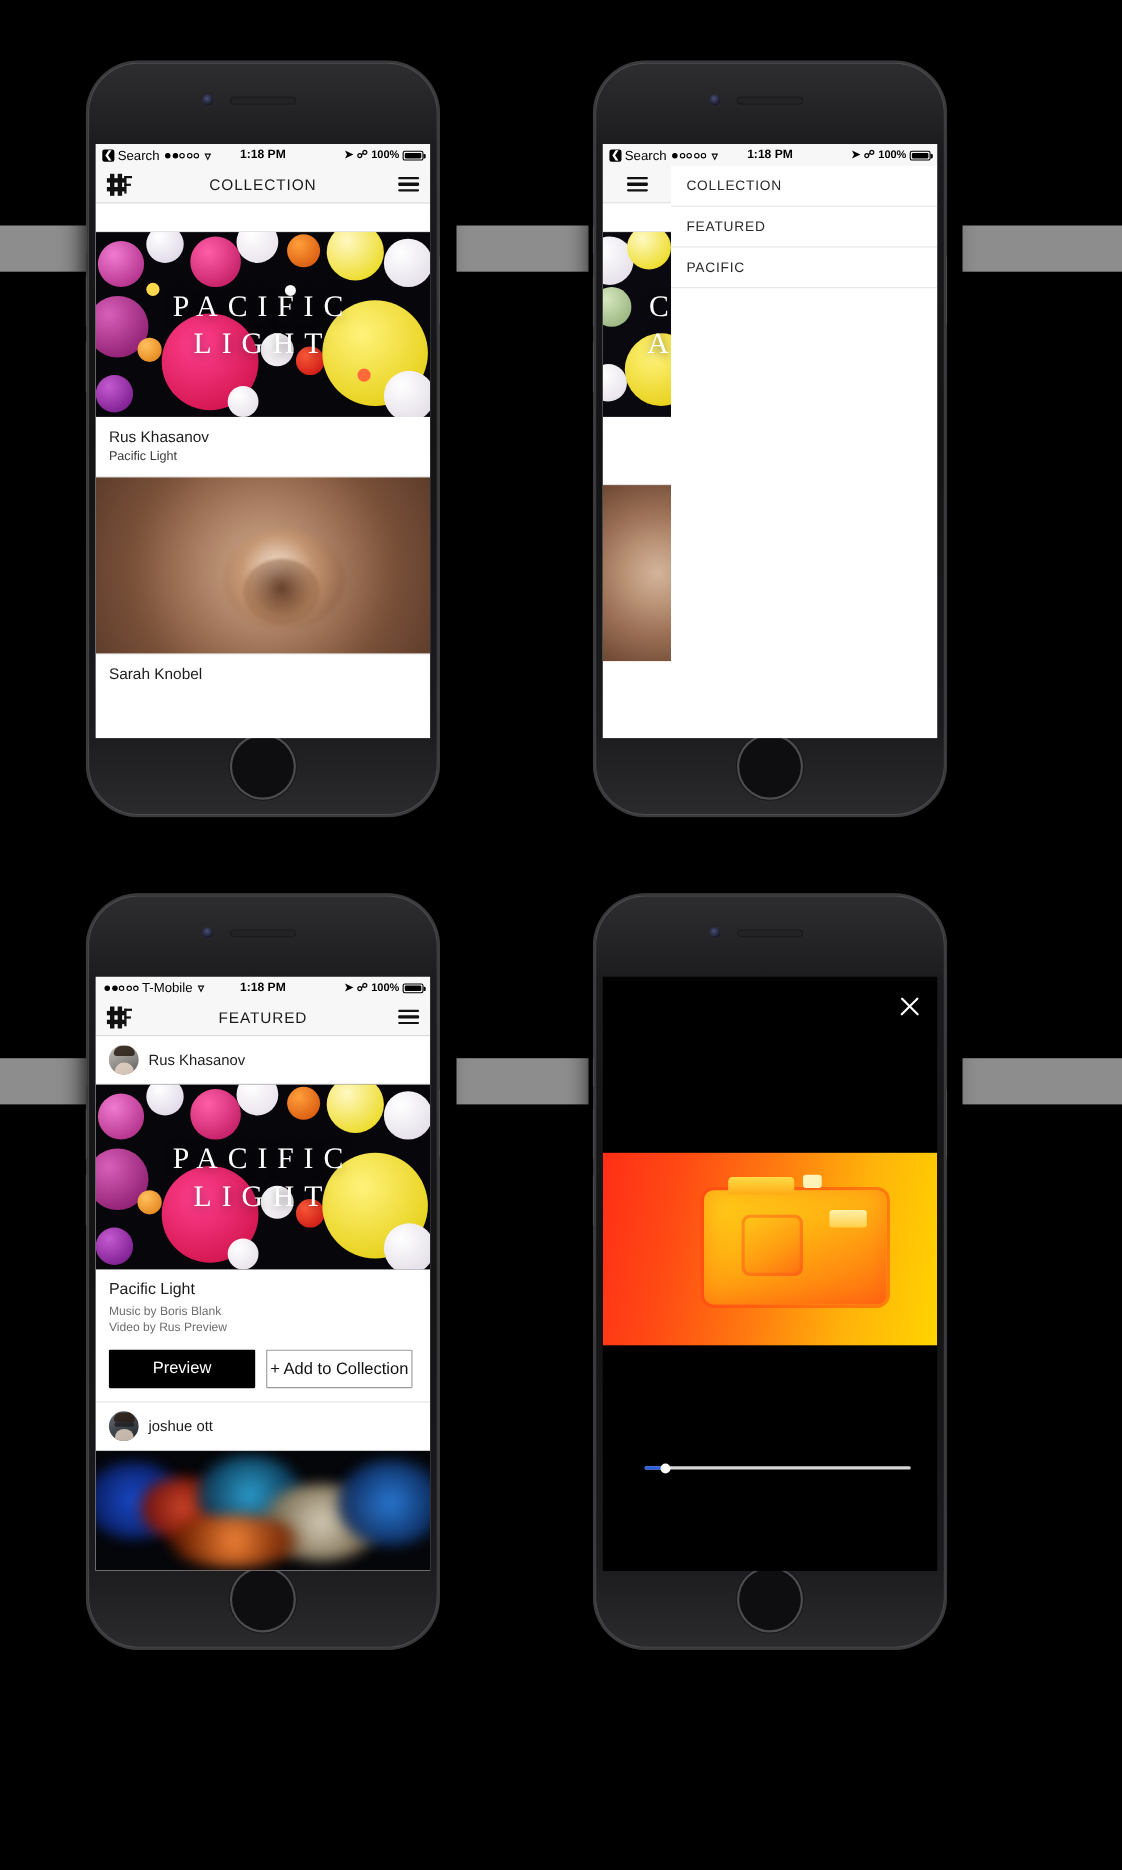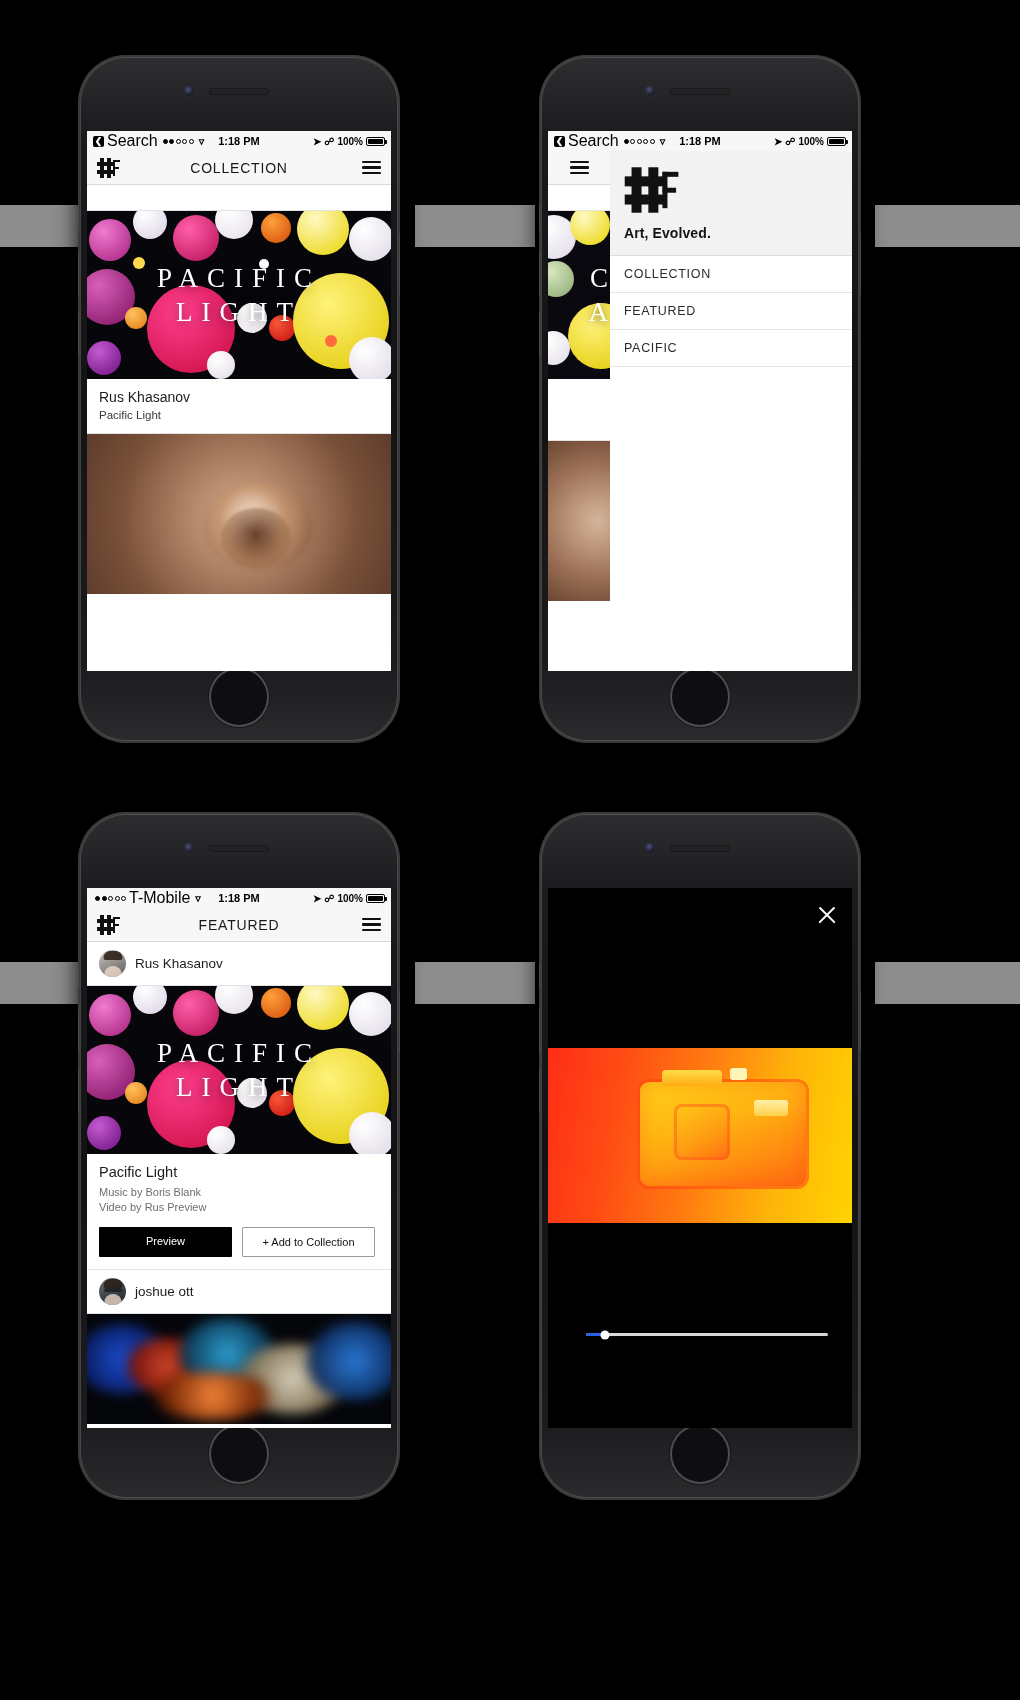--- a/index.html
+++ b/index.html
@@ -77,21 +77,21 @@
     display:flex; align-items:center;
     font-size:11px; color:#000; font-weight:600;
     padding:0 6px; position:relative;
   }
   .sb-left { display:flex; align-items:center; gap:3px; }
   .back-chip {
     background:#000; color:#fff; width:11px; height:11px;
     border-radius:2px; font-size:9px; line-height:11px; text-align:center;
     font-weight:700;
   }
-  .sb-search { font-weight:400; font-size:16px; }
+  .sb-search { font-weight:400; font-size:12px; }
   .dots { display:inline-flex; gap:1.5px; align-items:center; margin-left:2px;}
   .dot { width:5px; height:5px; border-radius:50%; border:1px solid #000; }
   .dot.f { background:#000; }
   .wifi { font-size:11px; margin-left:2px; }
   .sb-time { position:absolute; left:50%; transform:translateX(-50%); font-weight:600; }
   .sb-right { margin-left:auto; display:flex; align-items:center; gap:3px; font-size:10px; }
   .batt {
     width:19px; height:9px; border:1px solid #000; border-radius:2px;
     position:relative; display:inline-block;
   }
@@ -192,21 +192,21 @@
              width:19px; height:9px; border-radius:9px 9px 3px 3px; background:rgba(40,28,20,.85); }
   .av-glass{ position:absolute; left:50%; top:10px; transform:translateX(-50%);
              width:18px; height:4px; border-radius:2px; background:rgba(25,25,30,.75); }
   .user-name { font-size:13.5px; color:#1c1c1c; }
 
   .detail { padding:10px 12px 12px; background:#fff; }
   .detail .d-title { font-size:14.5px; color:#1c1c1c; margin-bottom:5px; }
   .detail .d-sub { font-size:11px; color:#6e6e6e; line-height:15px; }
   .btn-row { display:flex; gap:10px; margin-top:12px; }
   .btn {
-    font-size:11px; padding:8px 0; text-align:center; border-radius:1px; cursor:pointer;
+    font-size:15px; padding:8px 0; text-align:center; border-radius:1px; cursor:pointer;
   }
   .btn-preview { background:#000; color:#fff; width:133px; }
   .btn-add { background:#fff; color:#111; border:1px solid #9a9a9a; width:133px; }
 
   .art-abstract {
     height:110px; position:relative; overflow:hidden;
     background:#05060a;
   }
   .swirl { position:absolute; border-radius:50%; filter:blur(6px); opacity:.95; }
 
@@ -359,20 +359,21 @@
 
       <div class="meta">
         <div class="t1">Rus Khasanov</div>
         <div class="t2">Pacific Light</div>
       </div>
 
       <div class="art-smoke">
         <div class="smoke-puff"></div>
         <div class="smoke-puff2"></div>
       </div>
+      <div class="row-name">Sarah Knobel</div>
     </div>
   </div>
 </div>
 
 <div class="phone p2">
   <div class="side-btn sb-1"></div>
   <div class="side-btn sb-2"></div>
   <div class="side-btn sb-3"></div>
   <div class="side-btn sb-r"></div>
   <div class="camera"></div>
@@ -426,38 +427,20 @@
             <div class="peek-letter">
               <span>C</span>
               <span>A</span>
             </div>
           </div>
           <div class="peek-meta"></div>
           <div class="peek-smoke"></div>
         </div>
 
         <div class="drawer">
-          <div class="drawer-head">
-            <div class="drawer-logo">
-              <svg viewBox="0 0 24 22" width="56" height="50">
-                <g fill="#111">
-                  <rect x="3" y="1" width="4.4" height="20"></rect>
-                  <rect x="10.4" y="1" width="4.4" height="20"></rect>
-                  <rect x="0" y="5" width="17.6" height="4.4"></rect>
-                  <rect x="0" y="13" width="17.6" height="4.4"></rect>
-                </g>
-                <g fill="#111">
-                  <rect x="16.6" y="3" width="2.2" height="16"></rect>
-                  <rect x="16.6" y="3" width="7" height="2.2"></rect>
-                  <rect x="16.6" y="10" width="6" height="2.2"></rect>
-                </g>
-              </svg>
-            </div>
-            <div class="drawer-tag">Art, Evolved.</div>
-          </div>
           <div class="menu-item">COLLECTION</div>
           <div class="menu-item">FEATURED</div>
           <div class="menu-item">PACIFIC</div>
         </div>
       </div>
     </div>
   </div>
 </div>
 
 <div class="phone p3">

